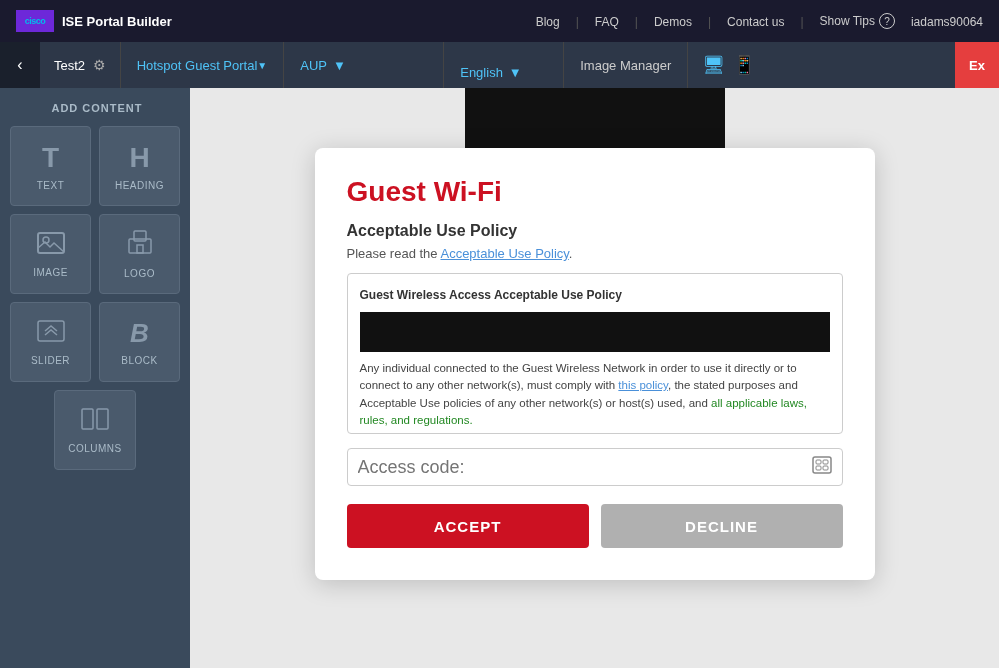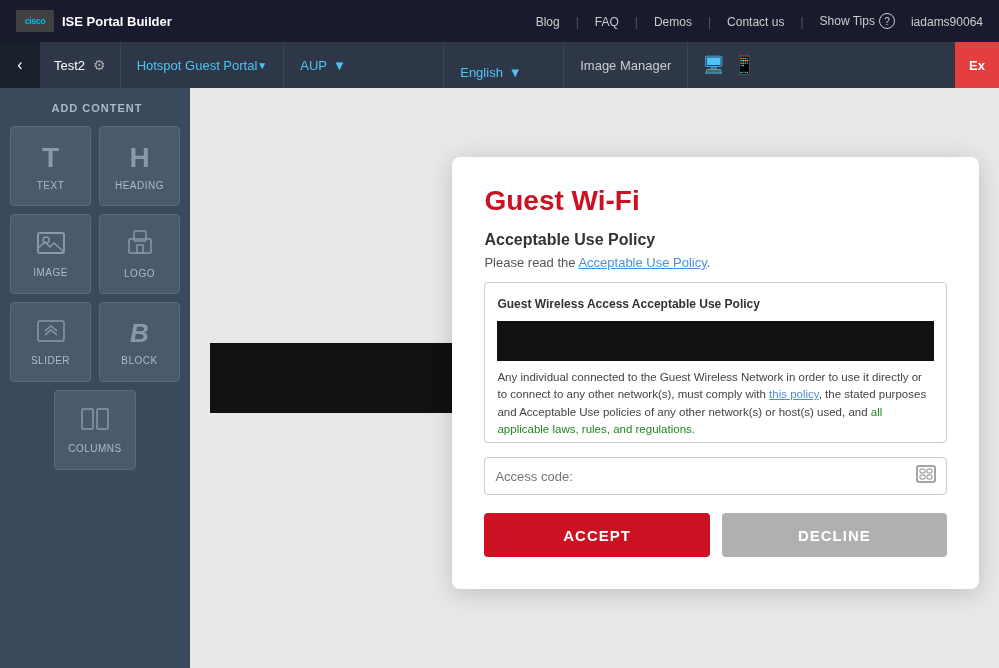--- a/index.html
+++ b/index.html
@@ -18,21 +18,21 @@
       display: flex;
       align-items: center;
       gap: 8px;
       color: white;
       font-size: 11px;
       font-weight: bold;
     }
     .cisco-logo-mark {
       width: 38px;
       height: 22px;
-      background: #404040;
+      background: #6d28d9;
       display: flex;
       align-items: center;
       justify-content: center;
       font-size: 9px;
       font-weight: 900;
       color: #00bceb;
       letter-spacing: -0.5px;
     }
     .app-title {
       color: white;
@@ -227,23 +227,22 @@
       letter-spacing: 0.5px;
       color: #aabbc8;
     }
 
     
     .canvas {
       flex: 1;
       background: #e8e8e8;
       overflow: auto;
       display: flex;
-      flex-direction: row;
-      align-items: center;
-      padding: 20px;
+      flex-direction: column;
+      align-items: center;
       position: relative;
     }
 
     .page-header-img {
       width: 260px;
       height: 70px;
       background: #111;
       margin-bottom: 0;
     }
 
@@ -314,21 +313,21 @@
       display: flex;
       align-items: center;
       padding: 0 10px;
       height: 38px;
       margin-bottom: 18px;
     }
     .access-code-input {
       flex: 1;
       border: none;
       outline: none;
-      font-size: 13px;
+      font-size: 18px;
       color: #0369a1;
       background: transparent;
     }
     .access-code-icon {
       color: #888;
       font-size: 16px;
     }
 
     
     .modal-buttons {

